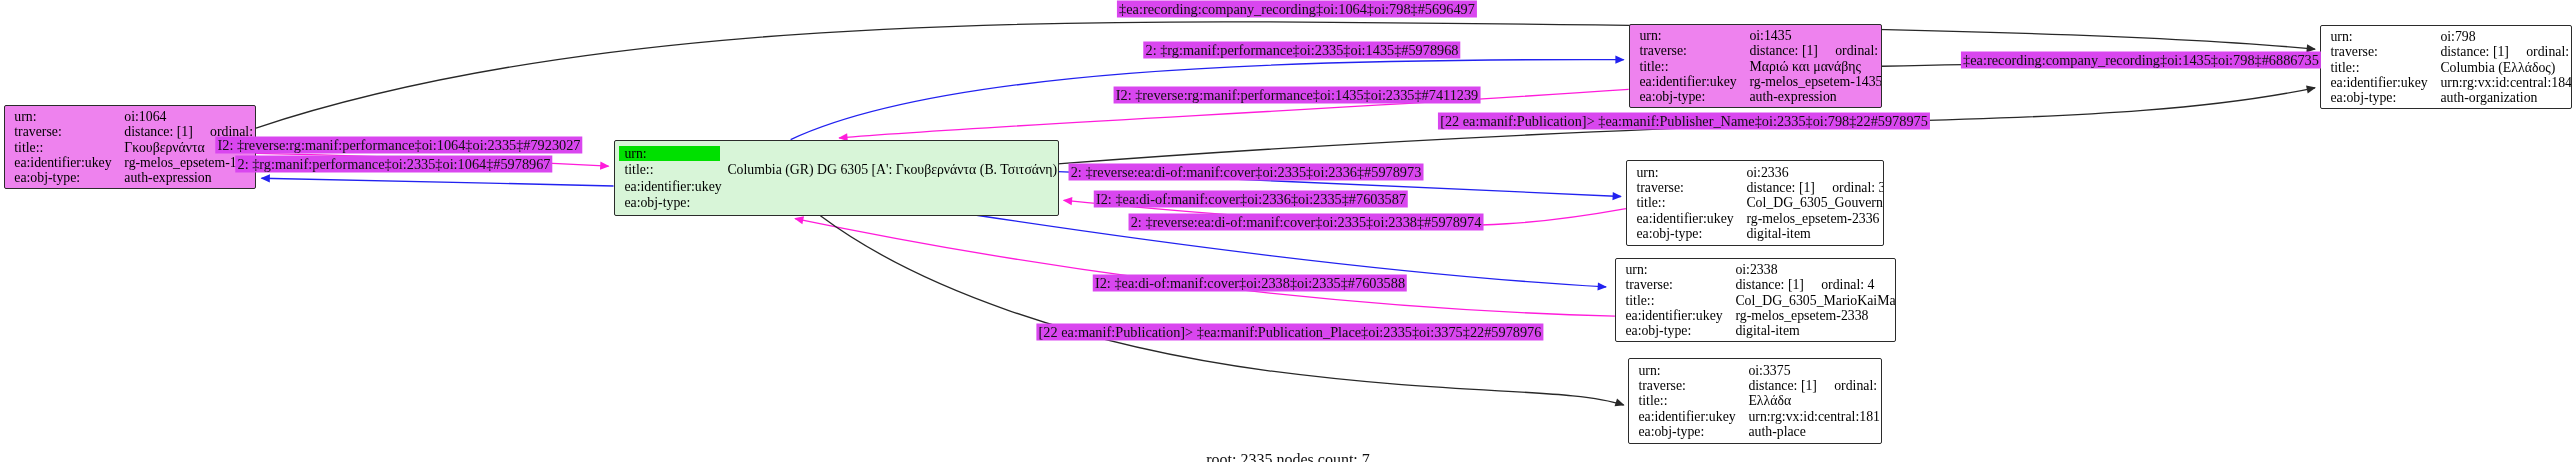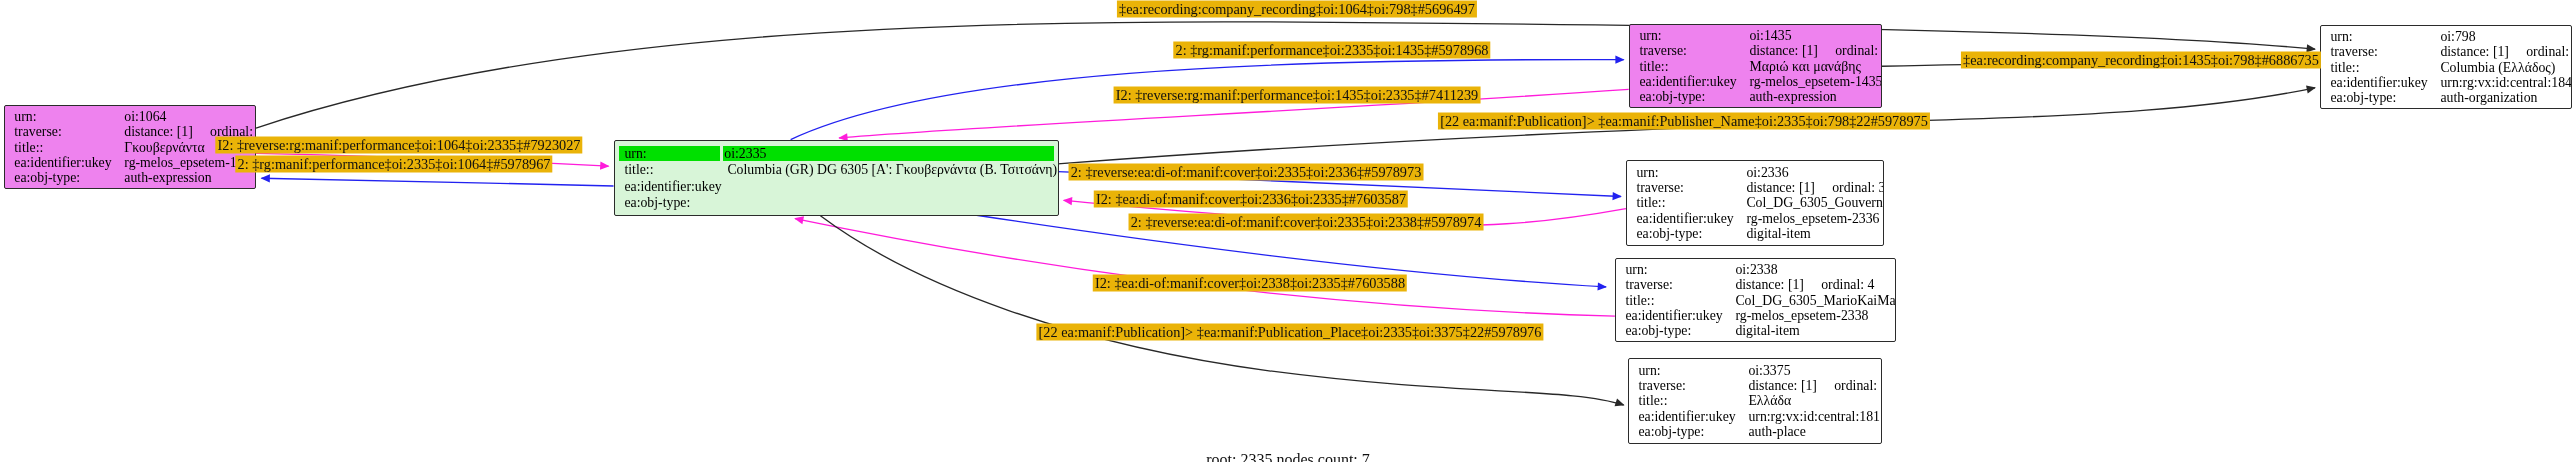--- a/index.html
+++ b/index.html
@@ -39,21 +39,21 @@
   .val { flex: 1 1 auto; padding-right: 10px; }
   .node.green .lbl { flex-basis: 103px; }
   .row.hl { margin: 0 4.4px; column-gap: 2.8px; }
   .row.hl .lbl { flex-basis: 96px; padding-left: 5px; background: #00E000; }
   .row.hl .val { padding-left: 1.1px; padding-right: 3.3px; background: #00E000; }
   .edge-label {
     position: absolute;
     transform: translate(-50%, -50%);
     font-size: 14.3px;
     white-space: pre;
-    background: #eab308;
+    background: #d946ef;
     padding: 0 2.2px;
     color: #101010;
   }
   .footer {
     position: absolute;
     transform: translate(-50%, -50%);
     font-size: 16px;
     white-space: pre;
     color: #101010;
   }
@@ -109,21 +109,20 @@
           <span class="cell val">rg-melos_epsetem-1064</span>
         </div>
         <div class="row">
           <span class="cell lbl">ea:obj-type:</span>
           <span class="cell val">auth-expression</span>
         </div>
       </div>
       <div class="node green" style="left: 614px; top: 140px; width: 445px; height: 76px;">
         <div class="row hl">
           <span class="cell lbl">urn:</span>
-          <span class="cell val">oi:2335</span>
         </div>
         <div class="row">
           <span class="cell lbl">title::</span>
           <span class="cell val">Columbia (GR) DG 6305 [Α': Γκουβερνάντα (Β. Τσιτσάνη) / Δ....</span>
         </div>
         <div class="row">
           <span class="cell lbl">ea:identifier:ukey</span>
         </div>
         <div class="row">
           <span class="cell lbl">ea:obj-type:</span>
@@ -235,21 +234,21 @@
           <span class="cell val">urn:rg:vx:id:central:181</span>
         </div>
         <div class="row">
           <span class="cell lbl">ea:obj-type:</span>
           <span class="cell val">auth-place</span>
         </div>
       </div>
     </div>
   <div id="labels-layer">
       <div class="edge-label" style="left: 1297px; top: 8.8px;">‡ea:recording:company_recording‡oi:1064‡oi:798‡#5696497</div>
-      <div class="edge-label" style="left: 1302px; top: 50px; margin-left: 30px;">2: ‡rg:manif:performance‡oi:2335‡oi:1435‡#5978968</div>
+      <div class="edge-label" style="left: 1302px; top: 50px;">2: ‡rg:manif:performance‡oi:2335‡oi:1435‡#5978968</div>
       <div class="edge-label" style="left: 1297px; top: 95px;">I2: ‡reverse:rg:manif:performance‡oi:1435‡oi:2335‡#7411239</div>
       <div class="edge-label" style="left: 2141px; top: 60px;">‡ea:recording:company_recording‡oi:1435‡oi:798‡#6886735</div>
       <div class="edge-label" style="left: 1684px; top: 121px;">[22 ea:manif:Publication]&gt; ‡ea:manif:Publisher_Name‡oi:2335‡oi:798‡22#5978975</div>
       <div class="edge-label" style="left: 399px; top: 145px;">I2: ‡reverse:rg:manif:performance‡oi:1064‡oi:2335‡#7923027</div>
       <div class="edge-label" style="left: 394px; top: 164px;">2: ‡rg:manif:performance‡oi:2335‡oi:1064‡#5978967</div>
       <div class="edge-label" style="left: 1246px; top: 172px;">2: ‡reverse:ea:di-of:manif:cover‡oi:2335‡oi:2336‡#5978973</div>
       <div class="edge-label" style="left: 1251px; top: 199px;">I2: ‡ea:di-of:manif:cover‡oi:2336‡oi:2335‡#7603587</div>
       <div class="edge-label" style="left: 1306px; top: 222px; text-align: center;">2: ‡reverse:ea:di-of:manif:cover‡oi:2335‡oi:2338‡#5978974</div>
       <div class="edge-label" style="left: 1250px; top: 283px;">I2: ‡ea:di-of:manif:cover‡oi:2338‡oi:2335‡#7603588</div>
       <div class="edge-label" style="left: 1290px; top: 332px;">[22 ea:manif:Publication]&gt; ‡ea:manif:Publication_Place‡oi:2335‡oi:3375‡22#5978976</div>

